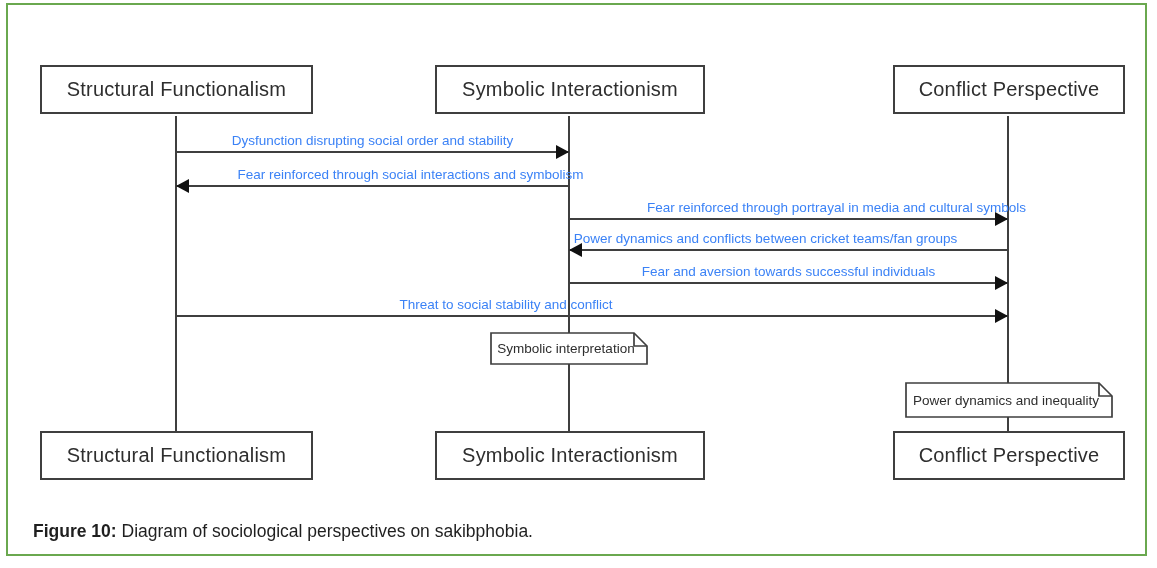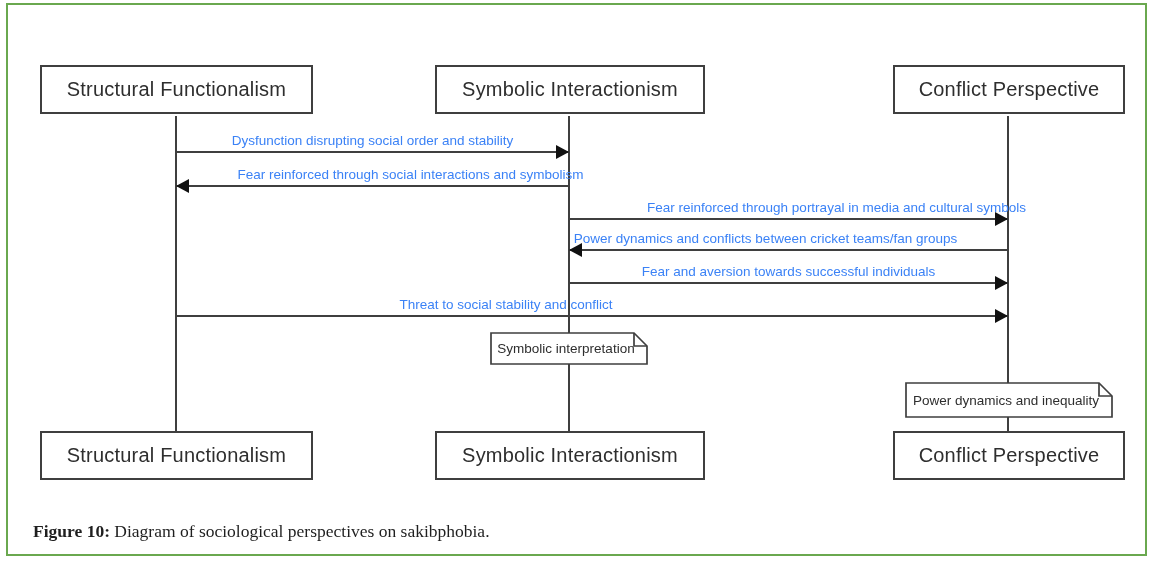--- a/index.html
+++ b/index.html
@@ -89,21 +89,21 @@
     font-size: 13.5px;
     color: #2e2e2e;
     white-space: nowrap;
     padding-right: 6px;
     box-sizing: border-box;
   }
   .caption {
     position: absolute;
     left: 33px;
     top: 521px;
-    font-family: Liberation Serif, serif;
+    font-family: Liberation Sans, sans-serif;
     font-size: 17.5px;
     color: #1f1f1f;
     white-space: nowrap;
     z-index: 4;
   }
   .caption .cap-bold { font-weight: bold; }
 </style>
 </head>
 <body>
 

